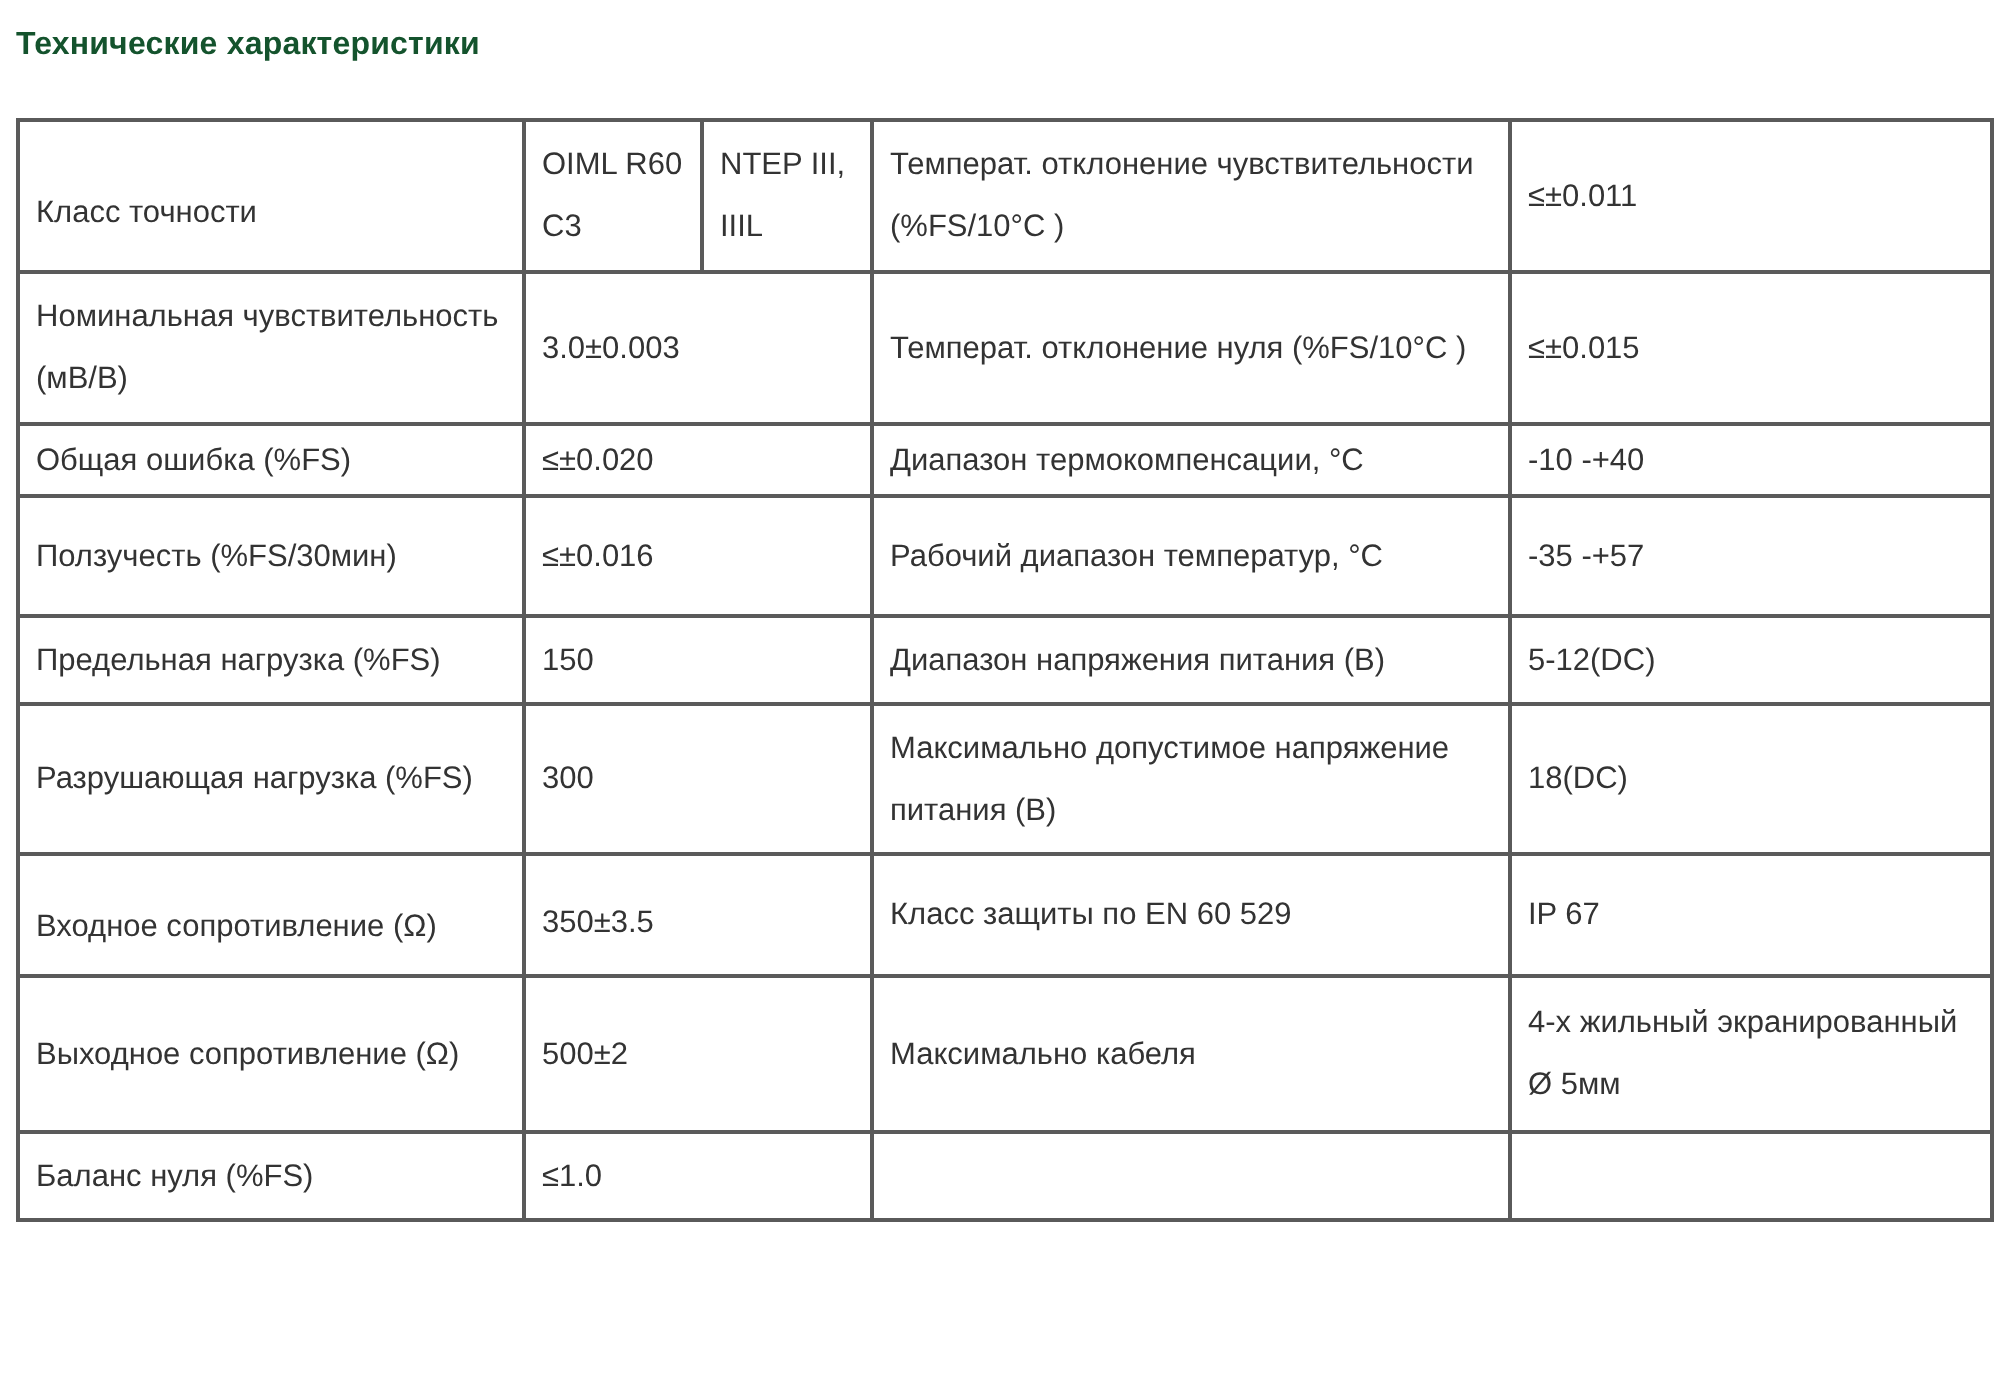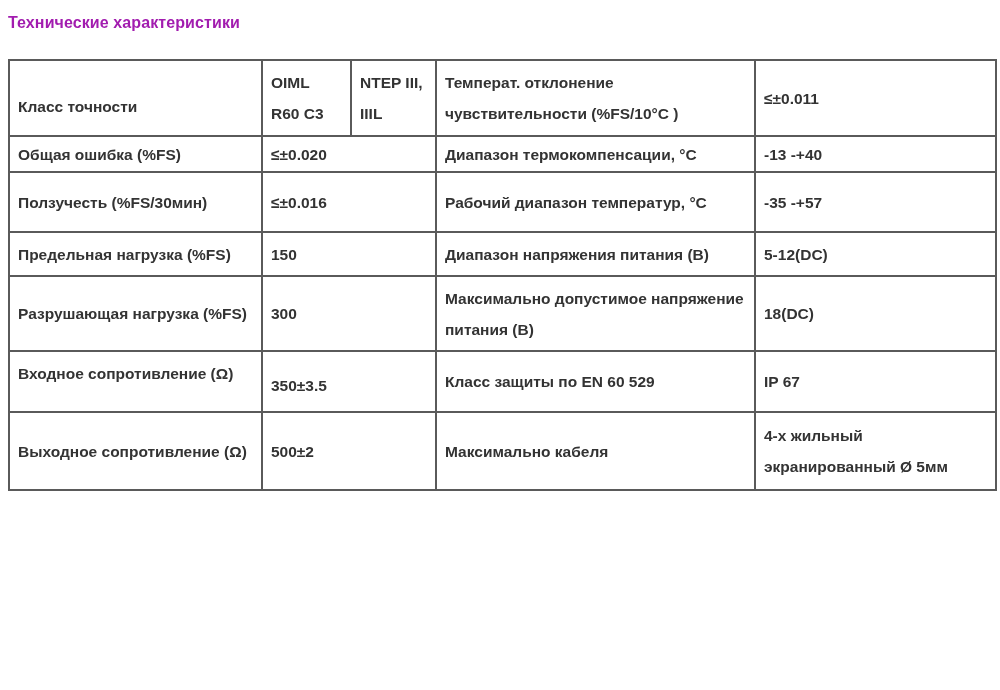--- a/index.html
+++ b/index.html
@@ -14,41 +14,40 @@
       overflow: hidden;
       font-family: "Liberation Sans", "DejaVu Sans", sans-serif;
       color: #333333;
     }
     .section-title {
       position: absolute;
       left: 8px;
       top: 14px;
       font-size: 16px;
       font-weight: bold;
-      color: #a21caf;
+      color: #14532d;
       margin: 0;
       letter-spacing: 0.1px;
     }
     table.spec-table {
       position: absolute;
       left: 8px;
       top: 59px;
       width: 987px;
       border-collapse: collapse;
       table-layout: fixed;
       font-size: 15.5px;
       color: #333333;
     }
     table.spec-table td {
       border: 2px solid #5a5a5a;
       padding: 0 8px;
       vertical-align: middle;
       line-height: 31px;
       word-wrap: break-word;
-      font-weight: bold;
     }
     td.empty { }
   </style>
 </head>
 <body>
 
 <h3 class="section-title">Технические характеристики</h3>
 
 <table class="spec-table">
   <colgroup>
@@ -59,50 +58,62 @@
     <col style="width:241px">
   </colgroup>
   <tbody>
     <tr style="height:76px">
       <td style="vertical-align:middle;padding-top:16px">Класс точности</td>
       <td>OIML R60 C3</td>
       <td>NTEP III, IIIL</td>
       <td>Температ. отклонение чувствительности (%FS/10°C )</td>
       <td>≤±0.011</td>
     </tr>
+    <tr style="height:76px">
+      <td>Номинальная чувствительность (мВ/В)</td>
+      <td colspan="2">3.0±0.003</td>
+      <td>Температ. отклонение нуля (%FS/10°C )</td>
+      <td>≤±0.015</td>
+    </tr>
     <tr style="height:36px">
       <td>Общая ошибка (%FS)</td>
       <td colspan="2">≤±0.020</td>
       <td>Диапазон термокомпенсации, °C</td>
-      <td>-13 -+40</td>
+      <td>-10 -+40</td>
     </tr>
     <tr style="height:60px">
       <td>Ползучесть (%FS/30мин)</td>
       <td colspan="2">≤±0.016</td>
       <td>Рабочий диапазон температур, °C</td>
       <td>-35 -+57</td>
     </tr>
     <tr style="height:44px">
       <td>Предельная нагрузка (%FS)</td>
       <td colspan="2">150</td>
       <td>Диапазон напряжения питания (B)</td>
       <td>5-12(DC)</td>
     </tr>
     <tr style="height:75px">
       <td>Разрушающая нагрузка (%FS)</td>
       <td colspan="2">300</td>
       <td>Максимально допустимое напряжение питания (B)</td>
       <td>18(DC)</td>
     </tr>
     <tr style="height:61px">
-      <td style="vertical-align:top;padding-top:6px">Входное сопротивление (Ω)</td>
+      <td style="vertical-align:top;padding-top:20px">Входное сопротивление (Ω)</td>
       <td colspan="2" style="padding-top:8px">350±3.5</td>
       <td>Класс защиты по EN 60 529</td>
       <td>IP 67</td>
     </tr>
     <tr style="height:78px">
       <td>Выходное сопротивление (Ω)</td>
       <td colspan="2">500±2</td>
       <td>Максимально кабеля</td>
       <td>4-х жильный экранированный Ø 5мм</td>
     </tr>
+    <tr style="height:44px">
+      <td>Баланс нуля (%FS)</td>
+      <td colspan="2">≤1.0</td>
+      <td class="empty"></td>
+      <td class="empty"></td>
+    </tr>
   </tbody>
 </table>
 
 </body></html>

